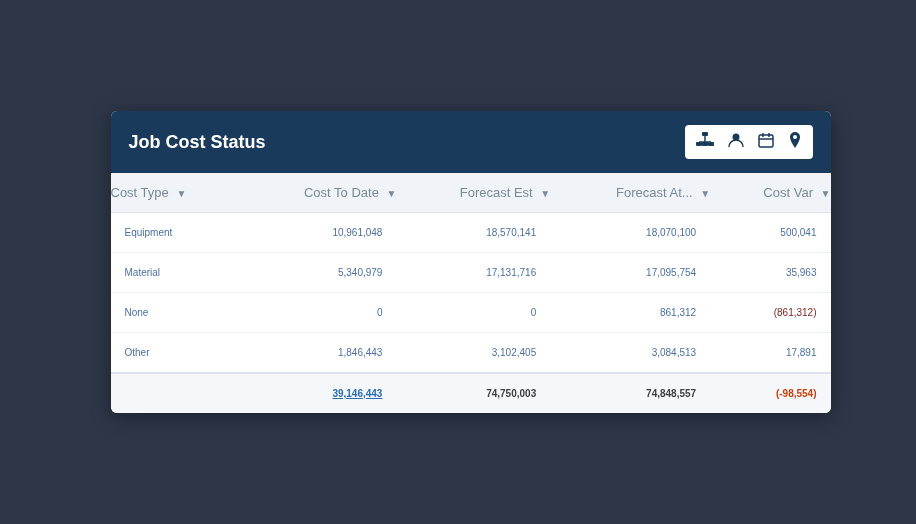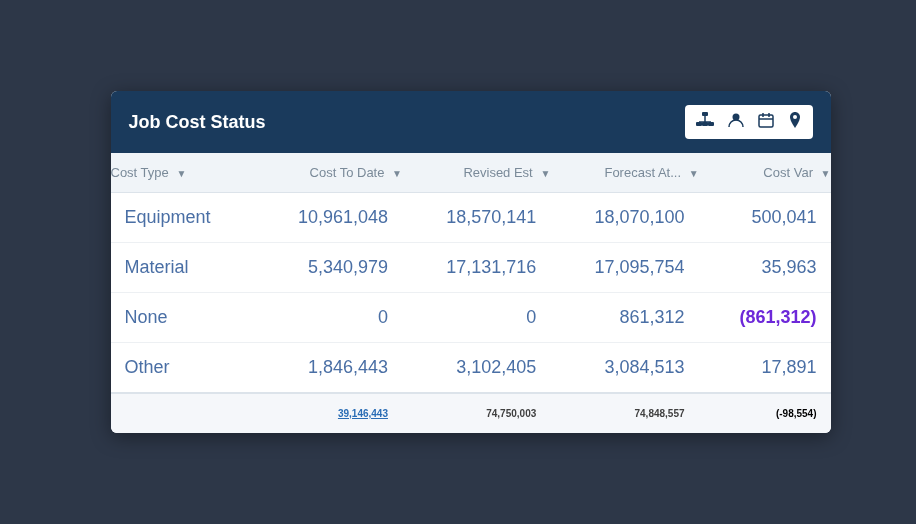--- a/index.html
+++ b/index.html
@@ -74,21 +74,21 @@
       font-size: 10px;
       color: #7a8a99;
     }
     tbody tr {
       border-bottom: 1px solid #edf0f3;
     }
     tbody td {
       padding: 14px 14px;
       text-align: right;
       color: #4a6fa5;
-      font-size: 18px;
+      font-size: 10px;
     }
     tbody td:first-child {
       text-align: left;
       color: #4a6fa5;
     }
     .tfoot-row {
       background: #f5f7fa;
       border-top: 2px solid #dce3ea;
     }
     .tfoot-row td {
@@ -98,21 +98,21 @@
       font-size: 10px;
     }
     .tfoot-row td:first-child {
       text-align: left;
     }
     .text-blue-link {
       color: #2a6db5;
       text-decoration: underline;
     }
     .text-red {
-      color: #000000;
+      color: #c2410c;
     }
     .text-dark {
       color: #404040;
     }
     .table-wrapper {
       position: relative;
     }
   </style>
 </head>
 <body>
@@ -159,21 +159,21 @@
         <tr>
           <th>
             <span>Cost Type</span>
             <span class="filter-icon">▼</span>
           </th>
           <th>
             <span>Cost To Date</span>
             <span class="filter-icon">▼</span>
           </th>
           <th>
-            <span>Revised Est</span>
+            <span>Forecast Est</span>
             <span class="filter-icon">▼</span>
           </th>
           <th>
             <span>Forecast At...</span>
             <span class="filter-icon">▼</span>
           </th>
           <th>
             <span>Cost Var</span>
             <span class="filter-icon">▼</span>
           </th>
@@ -192,21 +192,21 @@
             <td>5,340,979</td>
             <td>17,131,716</td>
             <td>17,095,754</td>
             <td>35,963</td>
           </tr>
           <tr>
             <td>None</td>
             <td>0</td>
             <td>0</td>
             <td>861,312</td>
-            <td style="color: #6d28d9; font-weight: bold;">(861,312)</td>
+            <td style="color: #7f1d1d;">(861,312)</td>
           </tr>
           <tr>
             <td>Other</td>
             <td>1,846,443</td>
             <td>3,102,405</td>
             <td>3,084,513</td>
             <td>17,891</td>
           </tr>
         </tbody>
       <tfoot>

